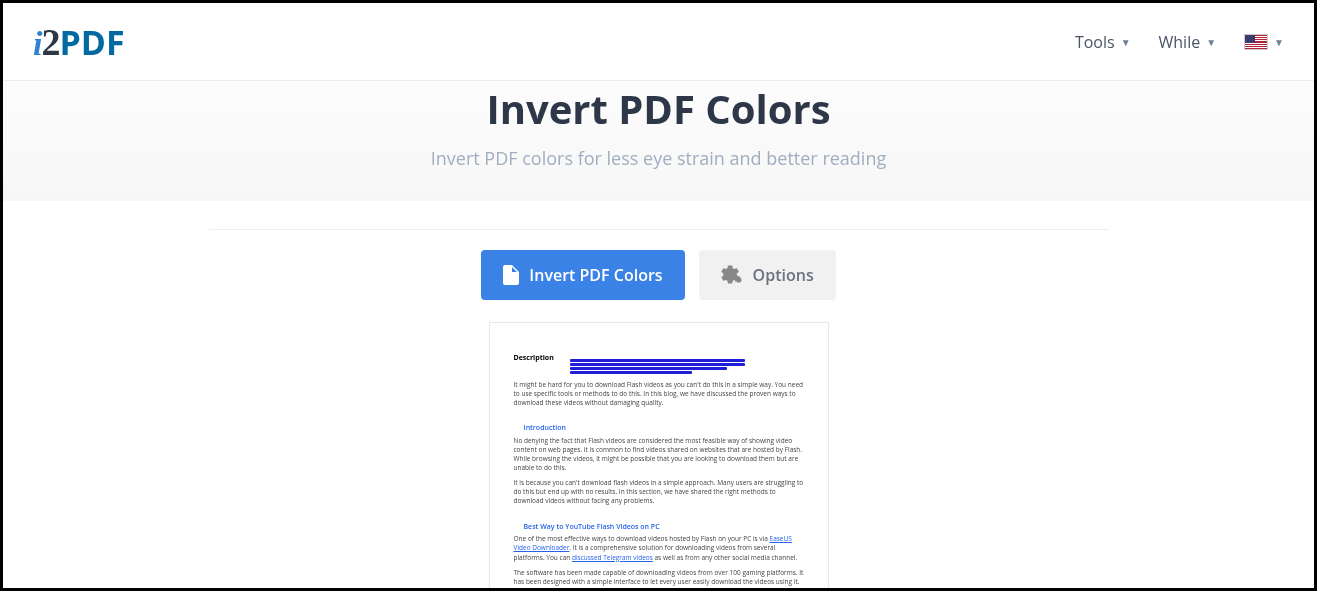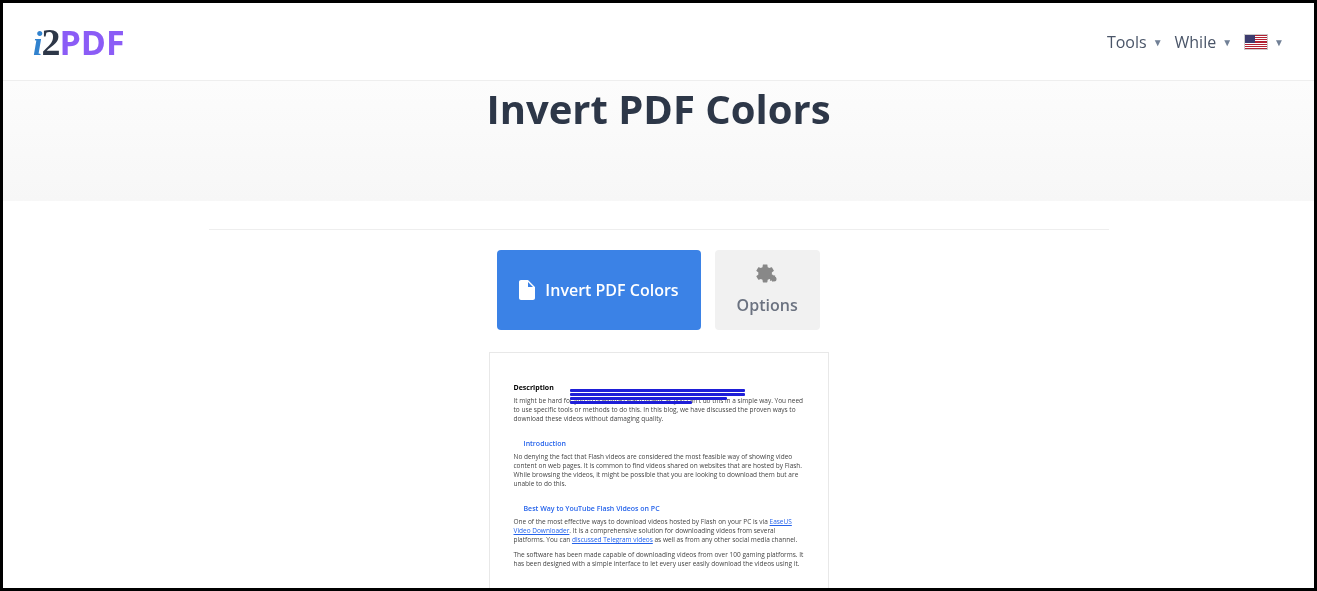--- a/index.html
+++ b/index.html
@@ -1,40 +1,40 @@
 <!DOCTYPE html>
 <html><head>
 <meta charset="utf-8">
 <style>
 * { margin: 0; padding: 0; box-sizing: border-box; }
 body { font-family: 'Open Sans', 'Segoe UI', Arial, sans-serif; background: #fff; width: 1317px; height: 591px; overflow: hidden; border: 3px solid #000; position: relative; }
 .header { display: flex; justify-content: space-between; align-items: center; padding: 12px 30px; border-bottom: 1px solid #eee; height: 78px; }
 .logo { display: flex; align-items: baseline; font-weight: 700; font-size: 34px; letter-spacing: -1px; }
 .logo .i { color: #3182ce; font-family: Georgia, serif; font-style: italic; font-weight: 600; }
 .logo .two { color: #2d3748; font-family: Georgia, serif; font-size: 38px; }
-.logo .pdf { color: #8b5cf6; letter-spacing: 0px; }
-.nav { display: flex; align-items: center; gap: 12px; }
+.logo .pdf { color: #0369a1; letter-spacing: 0px; }
+.nav { display: flex; align-items: center; gap: 28px; }
 .nav-item { display: flex; align-items: center; gap: 6px; color: #4a5568; font-size: 16px; cursor: pointer; }
 .chevron { font-size: 10px; color: #718096; }
 .flag { width: 24px; height: 16px; background: linear-gradient(to bottom, #b22234 0%, #b22234 7.7%, #fff 7.7%, #fff 15.4%, #b22234 15.4%, #b22234 23.1%, #fff 23.1%, #fff 30.8%, #b22234 30.8%, #b22234 38.5%, #fff 38.5%, #fff 46.2%, #b22234 46.2%, #b22234 53.8%, #fff 53.8%, #fff 61.5%, #b22234 61.5%, #b22234 69.2%, #fff 69.2%, #fff 76.9%, #b22234 76.9%, #b22234 84.6%, #fff 84.6%, #fff 92.3%, #b22234 92.3%); position: relative; border: 1px solid #ccc; }
 .flag::before { content: ''; position: absolute; top: 0; left: 0; width: 10px; height: 8px; background: #3c3b6e; }
 .page-bg { background: linear-gradient(to bottom, #fcfcfc, #f7f7f7); min-height: 120px; }
 .title-area { text-align: center; padding-top: 0; }
 .page-title { font-size: 40px; font-weight: 700; color: #2d3748; margin-bottom: 10px; }
 .subtitle { font-size: 18px; color: #a0aec0; font-weight: 400; }
 .content-box { width: 900px; margin: 0 auto; background: #fff; border-top: 1px solid #eee; margin-top: 28px; padding-top: 20px; }
 .tabs { display: flex; gap: 14px; justify-content: center; margin-bottom: 22px; }
 .tab { display: flex; align-items: center; gap: 10px; padding: 14px 22px; border-radius: 4px; font-size: 16px; font-weight: 600; cursor: pointer; }
 .tab.active { background: #3b82e6; color: #fff; }
-.tab.inactive { background: #f1f1f1; color: #6b7280; flex-direction: column; }
+.tab.inactive { background: #f1f1f1; color: #6b7280; }
 .tab-icon { display: inline-flex; }
 .preview { width: 340px; margin: 0 auto; background: #fff; border: 1px solid #e8e8e8; padding: 30px 24px 10px; font-size: 6.5px; line-height: 1.4; color: #333; position: relative; height: 300px; overflow: hidden; }
 .redact { position: absolute; top: 36px; left: 80px; width: 175px; height: 14px; }
 .redact-line { height: 3px; background: #1e1ed8; margin-bottom: 1px; border-radius: 1px; }
-.preview h6 { font-size: 7px; font-weight: 700; color: #000; margin-bottom: 3px; }
+.preview h6 { font-size: 7px; font-weight: 700; color: #000; margin-bottom: 17px; }
 .preview .intro-h { color: #2563eb; font-size: 7px; font-weight: 600; margin-top: 16px; margin-bottom: 3px; padding-left: 10px; }
 .preview p { margin-bottom: 6px; color: #444; }
 .preview .lnk { color: #2563eb; text-decoration: underline; }
 </style>
 </head>
 <body>
 
 <div class="header">
   <div class="logo">
     <span class="i">i</span>
@@ -53,20 +53,21 @@
     <div class="nav-item">
       <span class="flag"></span>
       <span class="chevron">▼</span>
     </div>
   </div>
 </div>
 
 <div class="page-bg">
   <div class="title-area">
     <h1 class="page-title">Invert PDF Colors</h1>
+    <p class="subtitle">Invert PDF colors for less eye strain and better reading</p>
   </div>
 </div>
 
 <div class="content-box">
   <div class="tabs">
     <div class="tab active">
       <span class="tab-icon">
         <svg width="16" height="20" viewBox="0 0 16 20" fill="white">
             <path d="M9 0H2C0.9 0 0 0.9 0 2v16c0 1.1 0.9 2 2 2h12c1.1 0 2-0.9 2-2V7L9 0zM9 2l5 5H9V2z"></path>
           </svg>
@@ -89,17 +90,18 @@
     <div class="redact">
       <div class="redact-line"></div>
         <div class="redact-line"></div>
         <div class="redact-line" style="width:90%"></div>
         <div class="redact-line" style="width:70%"></div>
     </div>
     <h6>Description</h6>
     <p>It might be hard for you to download Flash videos as you can't do this in a simple way. You need to use specific tools or methods to do this. In this blog, we have discussed the proven ways to download these videos without damaging quality.</p>
     <div class="intro-h">Introduction</div>
     <p>No denying the fact that Flash videos are considered the most feasible way of showing video content on web pages. It is common to find videos shared on websites that are hosted by Flash. While browsing the videos, it might be possible that you are looking to download them but are unable to do this.</p>
+    <p>It is because you can't download flash videos in a simple approach. Many users are struggling to do this but end up with no results. In this section, we have shared the right methods to download videos without facing any problems.</p>
     <div class="intro-h">Best Way to YouTube Flash Videos on PC</div>
     <p><span>One of the most effective ways to download videos hosted by Flash on your PC is via </span><span class="lnk">EaseUS Video Downloader</span><span>. It is a comprehensive solution for downloading videos from several platforms. You can </span><span class="lnk">discussed Telegram videos</span><span> as well as from any other social media channel.</span></p>
     <p>The software has been made capable of downloading videos from over 100 gaming platforms. It has been designed with a simple interface to let every user easily download the videos using it.</p>
   </div>
 </div>
 
 </body></html>

